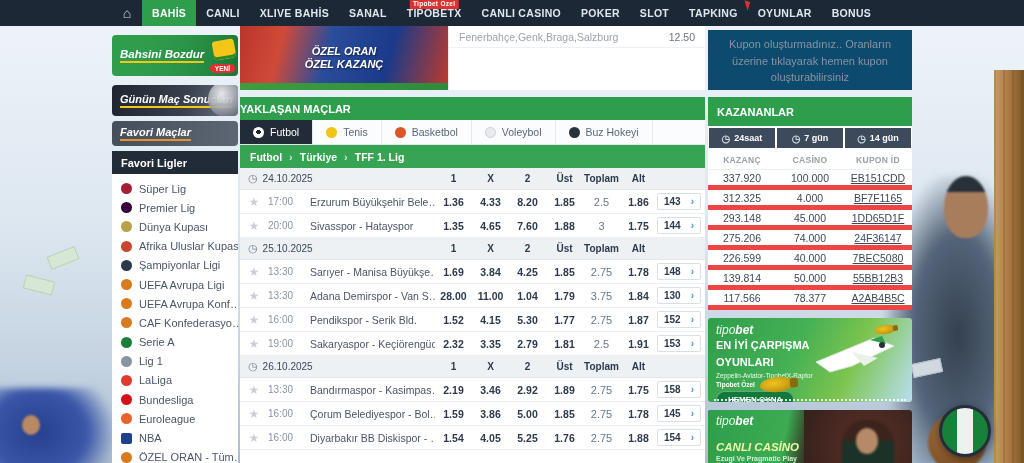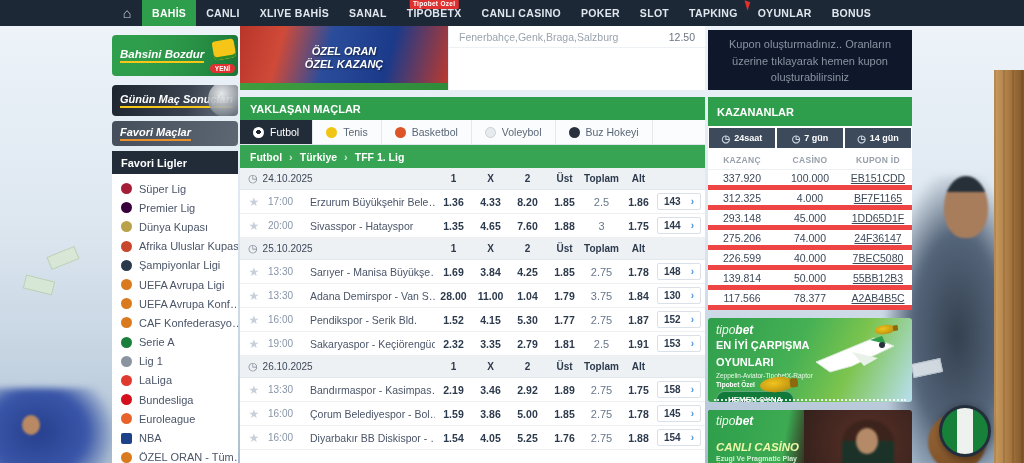--- a/index.html
+++ b/index.html
@@ -77,21 +77,21 @@
         align-items:center; color:#fff; font-weight:bold; font-style:italic; font-size:11px; line-height:1.2;
         text-shadow:1px 1px 2px rgba(0,0,0,.55); cursor:pointer;
         background:linear-gradient(105deg,#b8352a 0%,#d04a38 20%,#2a4d9b 42%,#1b3a8a 70%,#c03a2c 100%); }
   .ozel-banner::after { content:""; position:absolute; left:0; right:0; bottom:0; height:7px;
         background:linear-gradient(90deg,#3f9d3f,#2e8b3a); }
   .special-panel { flex:1; background:#fff; border-left:1px solid #e6eaee; }
   .special-row { height:22px; display:flex; justify-content:space-between; align-items:center;
         padding:0 10px; border-bottom:1px solid #eef1f4; font-size:10.5px; color:#9aa3ae; cursor:pointer; }
   .special-odd { color:#6a7480; }
   .upcoming-header { margin-top:7px; height:23px; background:#2f9e4c; color:#fff; font-weight:bold;
-        font-size:11px; display:flex; align-items:center; padding-left:10px; }
+        font-size:11px; display:flex; align-items:center; }
   #sport-tabs { display:flex; background:#fbfcfd; border-bottom:1px solid #dfe5ea; height:25px; }
   .sport-tab { display:flex; align-items:center; gap:6px; padding:0 13px; font-size:10.5px;
         color:#5a6678; border-right:1px solid #e4e9ee; cursor:pointer; white-space:nowrap; }
   .sport-tab.active { background:#222c39; color:#fff; }
   .ball { width:11px; height:11px; border-radius:50%; flex:none; }
   .ball[data-name="football-icon"] { background:radial-gradient(circle at 50% 45%, #1d2530 0 2.2px, #fff 2.4px) !important; }
   .breadcrumb { height:23px; background:#36a452; color:#fff; font-size:10.5px; font-weight:bold;
         display:flex; align-items:center; gap:7px; padding-left:10px; }
   .bc-sep { color:#c9ecd1; font-size:11px; }
   .bc-item { cursor:pointer; }
@@ -108,21 +108,21 @@
   .mname { flex:1; color:#4a5568; white-space:nowrap; overflow:hidden; cursor:pointer; }
   .odd { width:37px; text-align:center; font-weight:bold; color:#2c3a4d; cursor:pointer; }
   .odd.total { font-weight:normal; color:#68788c; font-size:11px; cursor:default; }
   .coupon { width:44px; height:17px; margin-right:4px; display:flex; align-items:center; justify-content:center;
         gap:10px; background:#fff; border:1px solid #d9e0e7; border-radius:2px; font-weight:bold;
         color:#2c3a4d; font-size:10px; font-family:inherit; cursor:pointer; }
   .chev { color:#4a90d9; font-weight:bold; }
 
   
   .right { position:absolute; left:708px; top:30px; width:204px; z-index:10; }
-  .notice { background:#0f172a; height:60px; text-align:center; color:#8a93a0; font-size:11px;
+  .notice { background:#0c4a6e; height:60px; text-align:center; color:#8a93a0; font-size:11px;
         line-height:1.5; padding:6px 12px; }
   .winners { margin-top:7px; background:#fff; }
   .winners-header { height:29px; background:#2f9e4c; color:#fff; font-weight:bold; font-size:11px;
         display:flex; align-items:center; padding-left:9px; }
   #wtabs { display:flex; gap:2px; padding:2px 1px; background:#fff; }
   .wtab { flex:1; height:20px; background:#3d4a5c; color:#fff; font-size:9px; font-weight:bold;
         display:flex; align-items:center; justify-content:center; gap:4px; cursor:pointer; }
   .wtab .clock { color:#cdd5df; font-size:10px; }
   #wcols { display:flex; height:20px; align-items:center; font-size:8.5px; font-weight:bold;
         color:#97a0ab; border-bottom:1px solid #eef1f4; }

